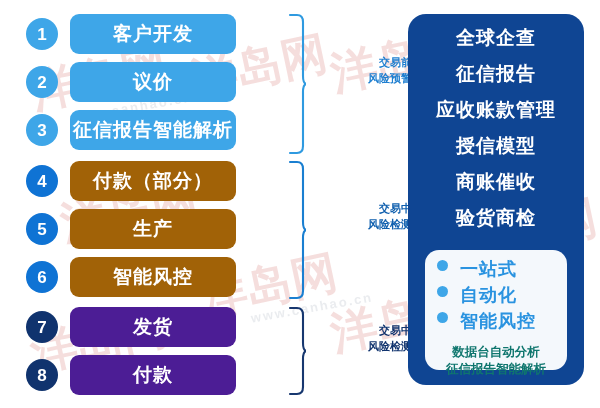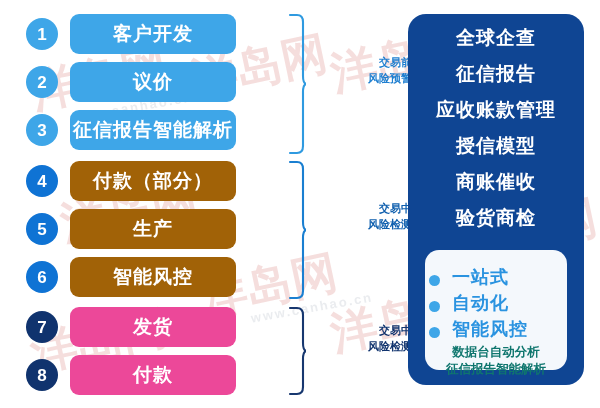--- a/index.html
+++ b/index.html
@@ -59,21 +59,21 @@
     letter-spacing: 1px;
     white-space: nowrap;
   }
 
   
   .tone-light .step-badge { background: #3ea6e8; }
   .tone-light .step-pill  { background: #3ea6e8; }
   .tone-mid   .step-badge { background: #0f73d4; }
   .tone-mid   .step-pill  { background: #a16207; }
   .tone-dark  .step-badge { background: #10336e; }
-  .tone-dark  .step-pill  { background: #ec4899; }
+  .tone-dark  .step-pill  { background: #4c1d95; }
 
   
   .group {
     position: absolute;
     left: 288px;
   }
   .bracket {
     position: absolute;
     left: 0;
     top: 0;
@@ -121,23 +121,23 @@
     top: 236px;
     width: 142px;
     height: 120px;
     background: #f4f8fc;
     border-radius: 14px;
     box-sizing: border-box;
     padding: 10px 0 0 0;
   }
   .highlight-row {
     display: flex;
-    align-items: flex-end;
+    align-items: flex-start;
     height: 26px;
-    padding-left: 4px;
+    padding-left: 12px;
   }
   .bullet-dot {
     width: 11px;
     height: 11px;
     border-radius: 50%;
     background: #3ea6e8;
     flex: 0 0 auto;
   }
   .highlight-label {
     margin-left: 12px;

